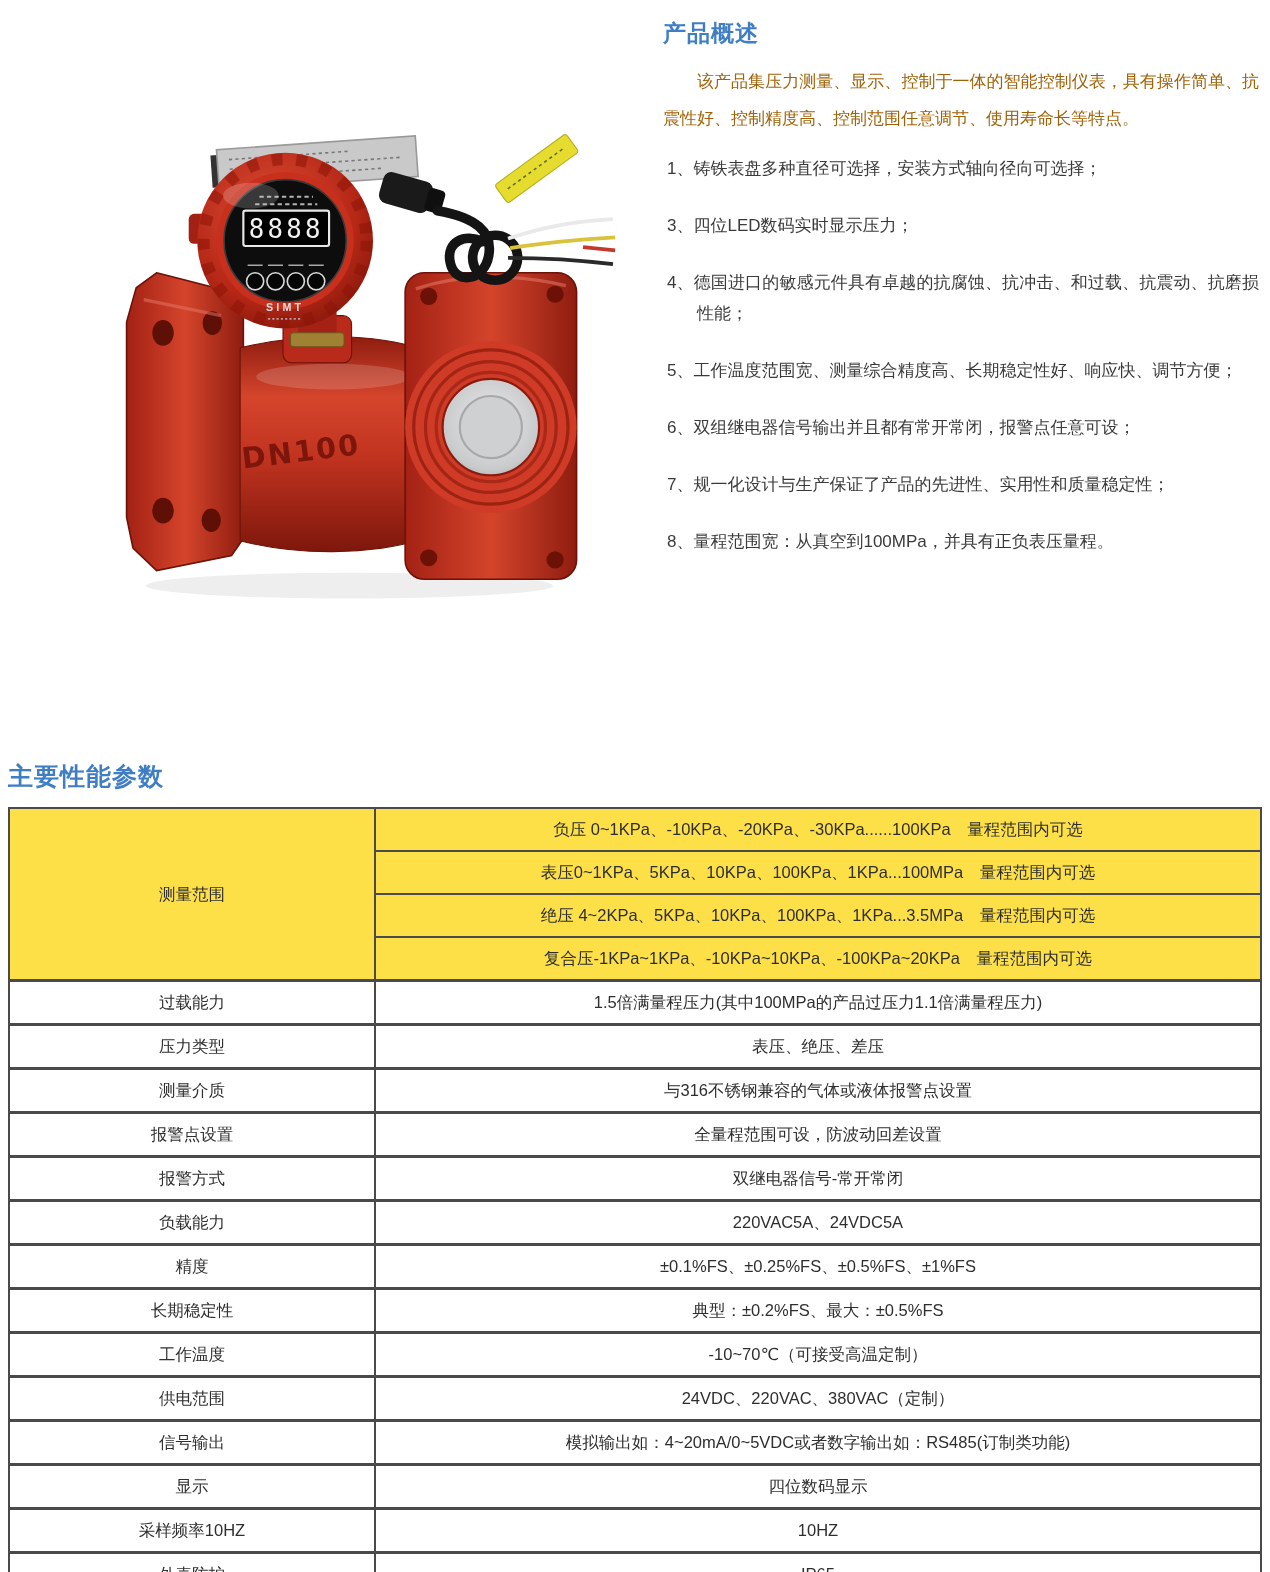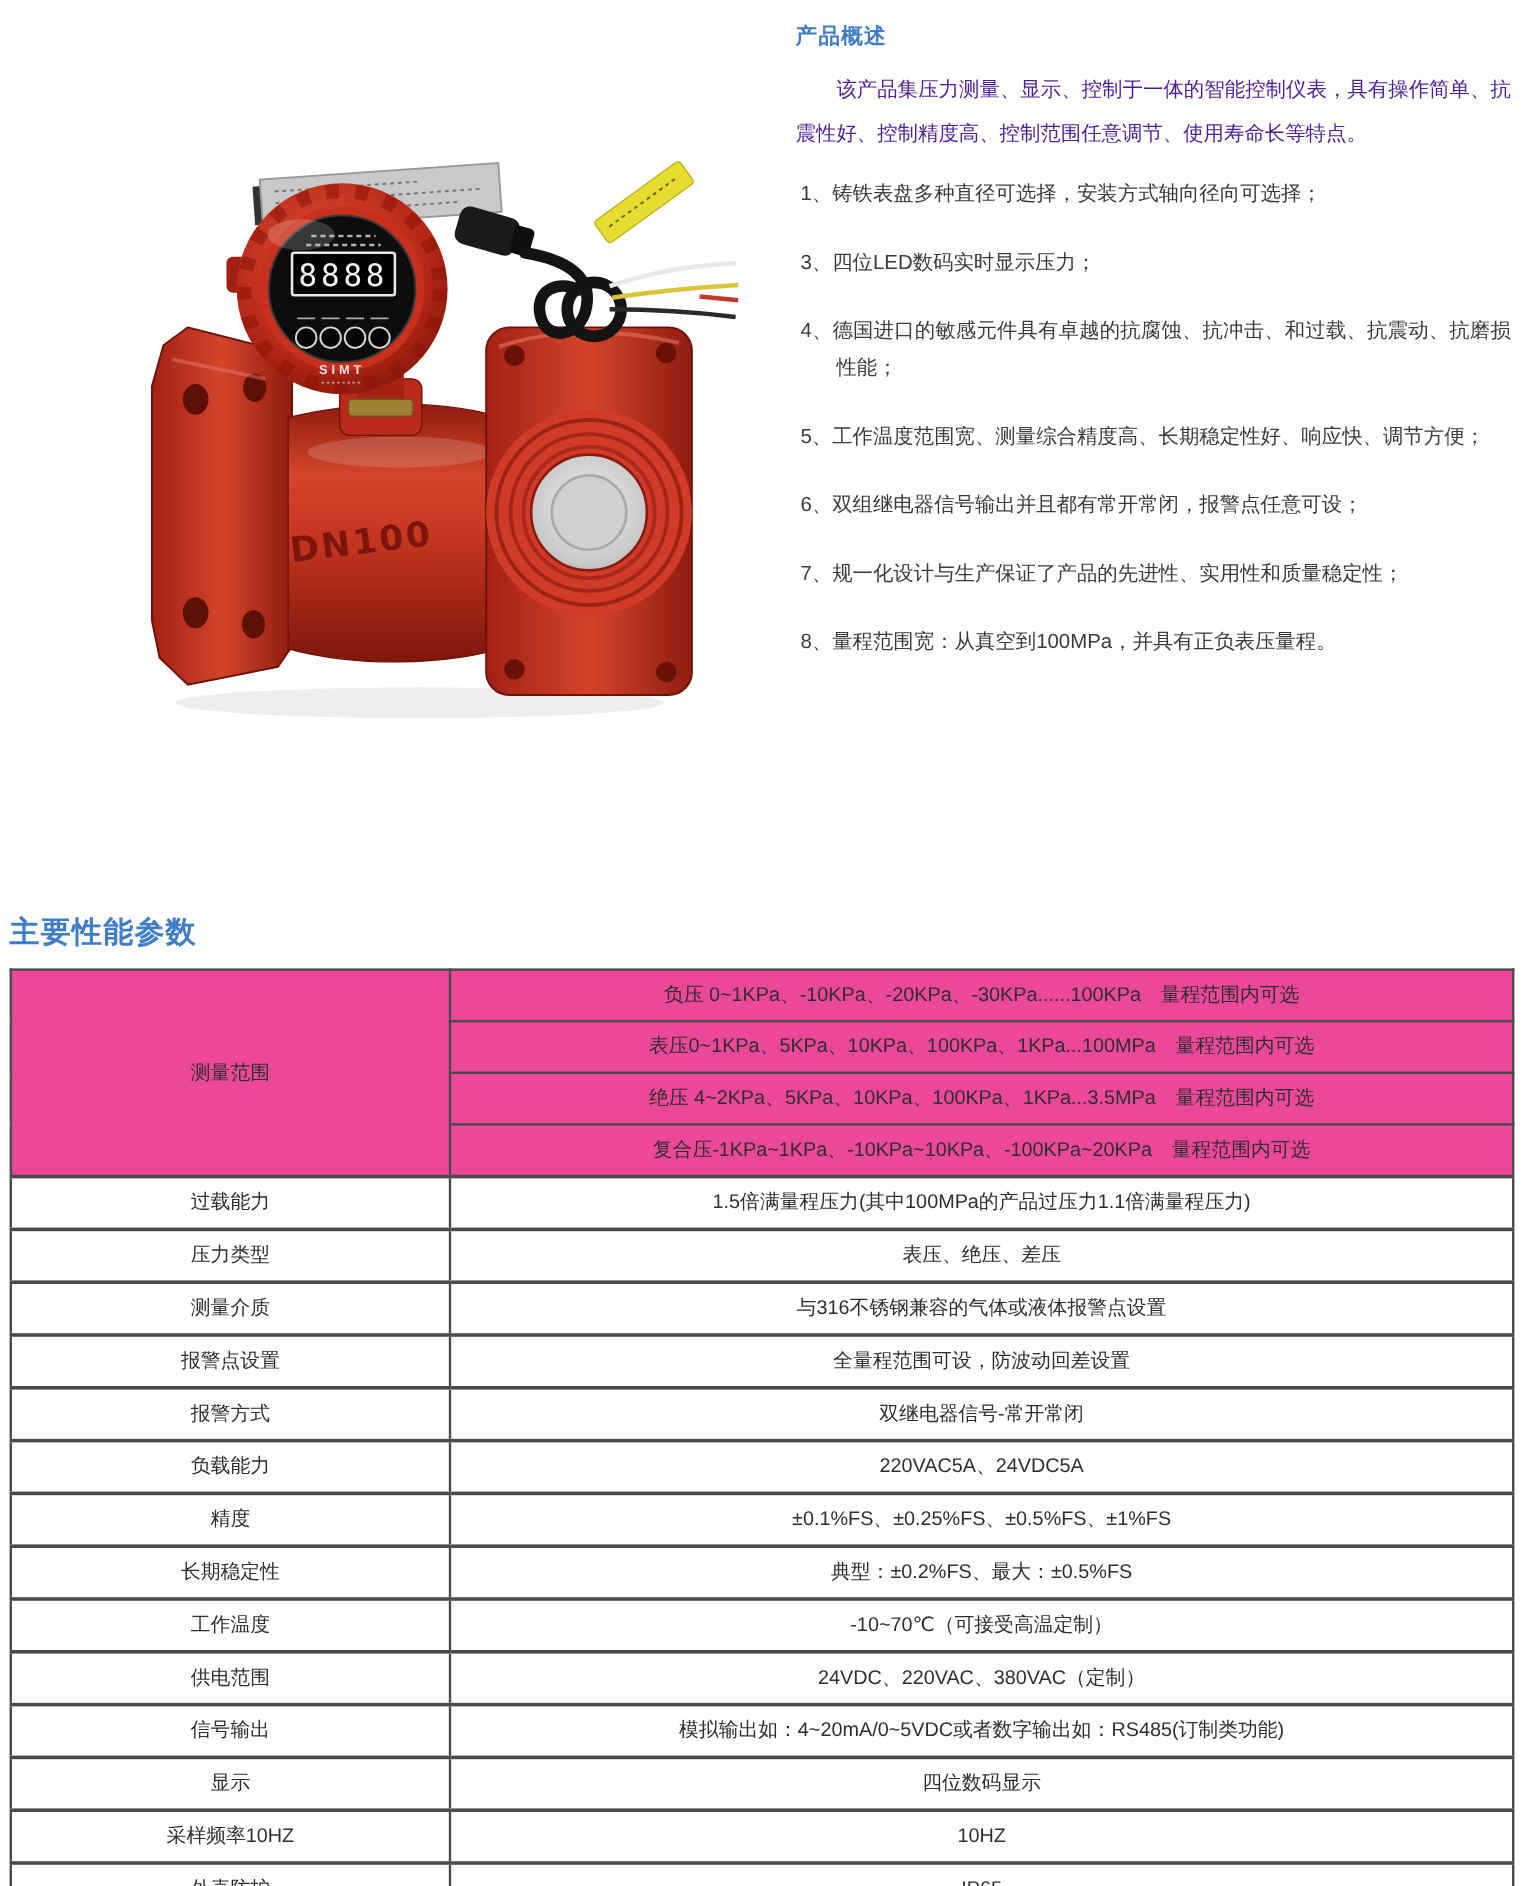--- a/index.html
+++ b/index.html
@@ -3,45 +3,45 @@
 <meta charset="utf-8">
 <style>
   html,body{margin:0;padding:0;background:#ffffff;}
   body{
     width:1270px;height:1572px;position:relative;
     font-family:"Liberation Sans","DejaVu Sans",sans-serif;
     color:#333;-webkit-font-smoothing:antialiased;
   }
   .right-col{position:absolute;left:663px;top:18px;width:596px;}
   h2.sec-title{
-    margin:0;font-size:18px;font-weight:bold;color:#3f7ec5;letter-spacing:1px;
+    margin:0;font-size:23px;font-weight:bold;color:#3f7ec5;letter-spacing:1px;
   }
   .overview-body{
-    margin:14px 0 0 0;font-size:17px;line-height:37px;color:#4c1d95;
+    margin:14px 0 0 0;font-size:17px;line-height:37px;color:#a16207;
     text-indent:2em;text-align:justify;
   }
   .features-title{margin-top:62px;}
   .feature-list{margin:16px 0 0 4px;padding:0;list-style:none;}
   .feature-item{
     font-size:17px;line-height:31px;color:#3a3a3a;margin:0 0 26px 0;
     padding-left:30px;text-indent:-30px;text-align:justify;
   }
   .photo-wrap{position:absolute;left:28px;top:112px;width:600px;height:495px;}
   .specs{position:absolute;left:8px;top:760px;width:1254px;}
   .specs h2.sec-title{font-size:25px;}
   table.spec-table{
     border-collapse:collapse;width:100%;margin-top:14px;
     border:2px solid #4a4a4a;table-layout:fixed;
   }
   table.spec-table td{
     border:2px solid #4a4a4a;text-align:center;vertical-align:middle;
     font-size:16.5px;color:#2e2e2e;padding:10px 14px;line-height:21px;
   }
   td.label-col{width:336px;}
-  tr.measure td{background:#ec4899;}
+  tr.measure td{background:#fde047;}
   tr.thick td{border-top-width:3px;}
 </style>
 </head>
 <body>
 
 <div class="photo-wrap">
   <svg viewBox="0 0 560 460" width="600" height="493">
     <defs>
       <linearGradient id="bodyGrad" x1="0" y1="0" x2="0" y2="1">
         <stop offset="0" stop-color="#8f1d10"></stop>

